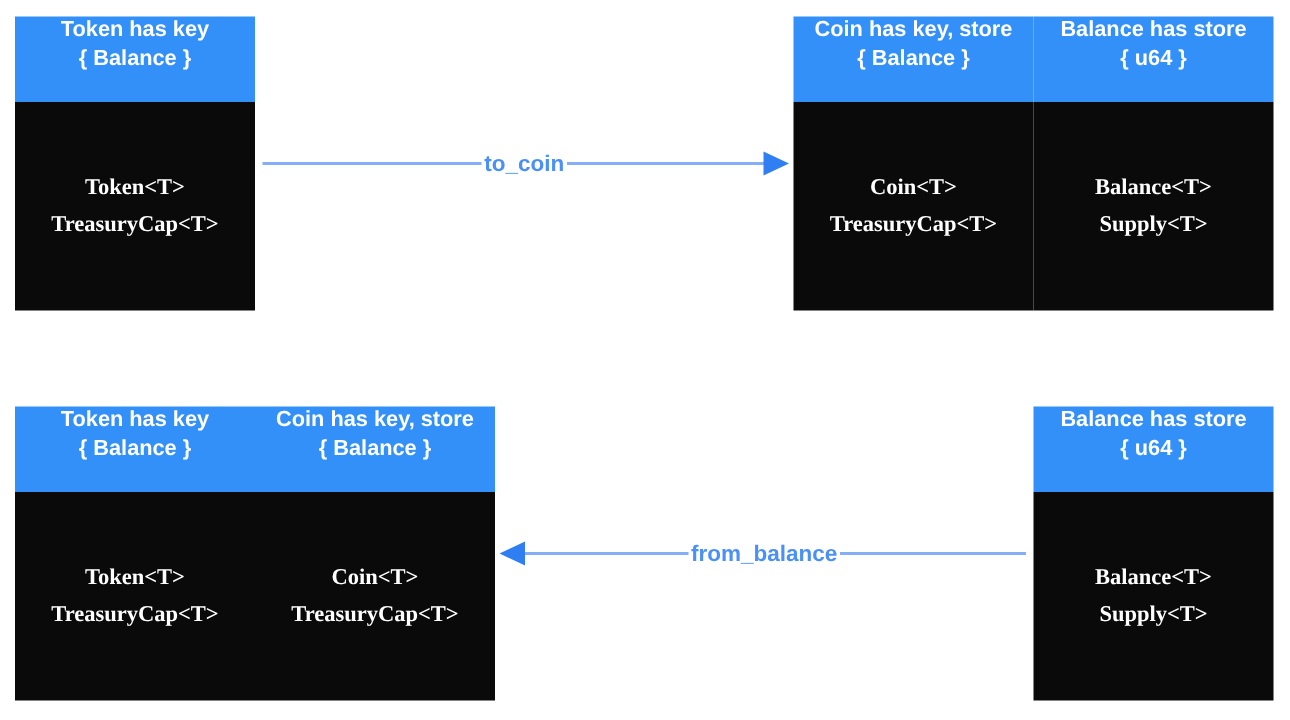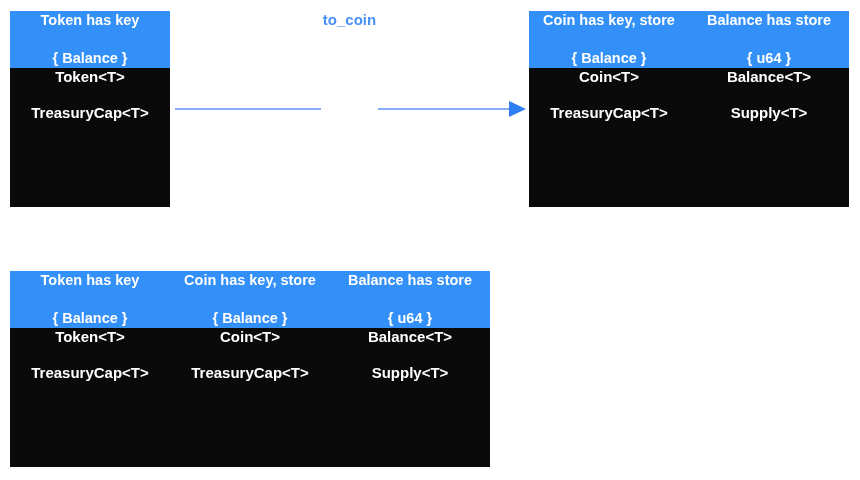--- a/index.html
+++ b/index.html
@@ -6,29 +6,29 @@
   .canvas{
     position:relative;width:860px;height:480px;background:#ffffff;
     font-family:"Liberation Sans",sans-serif;overflow:hidden;
   }
   .row{position:absolute;left:10px;width:839px;display:flex;}
   .row-top{top:11px;}
   .row-bottom{top:271px;}
   .box{width:160px;height:196px;display:flex;flex-direction:column;flex:0 0 160px;}
   .box-header{
     height:57px;background:var(--header-bg,#3390F8);color:#ffffff;
-    display:flex;flex-direction:column;align-items:center;justify-content:space-between;
+    display:flex;flex-direction:column;align-items:center;justify-content:flex-start;
     font-weight:bold;font-size:14.5px;line-height:19px;text-align:center;
   }
   .box-body{
     flex:1;background:var(--body-bg,#0A0A0B);color:#ffffff;
-    display:flex;flex-direction:column;align-items:center;
-    gap:19px;font-weight:bold;font-size:15px;text-align:center;
+    display:flex;flex-direction:column;align-items:center;justify-content:center;
+    gap:8px;font-weight:bold;font-size:15px;text-align:center;font-family:Liberation Serif, serif;
   }
-  .connector{flex:1;position:relative;display:flex;justify-content:center;}
+  .connector{flex:1;position:relative;display:flex;align-items:center;justify-content:center;}
   .connector .line{
     position:absolute;top:50%;margin-top:-1px;height:2px;
     background:var(--arrow-line,#85ADF8);left:5px;right:5px;
   }
   .connector.dir-right .line{right:10px;}
   .connector.dir-left .line{left:10px;}
   .head{
     position:absolute;top:50%;margin-top:-8px;width:0;height:0;
     border-top:8px solid transparent;border-bottom:8px solid transparent;
   }
@@ -106,20 +106,25 @@
       <div class="box-header">
         <span>Coin has key, store</span>
         <span>{ Balance }</span>
       </div>
       <div class="box-body">
         <span>Coin&lt;T&gt;</span>
         <span>TreasuryCap&lt;T&gt;</span>
       </div>
     </div>
 
+    <div class="connector dir-left">
+      <div class="line"></div>
+      <span class="arrow-label">from_balance</span>
+      <div class="head"></div>
+    </div>
 
     <div class="box">
       <div class="box-header">
         <span>Balance has store</span>
         <span>{ u64 }</span>
       </div>
       <div class="box-body">
         <span>Balance&lt;T&gt;</span>
         <span>Supply&lt;T&gt;</span>
       </div>

